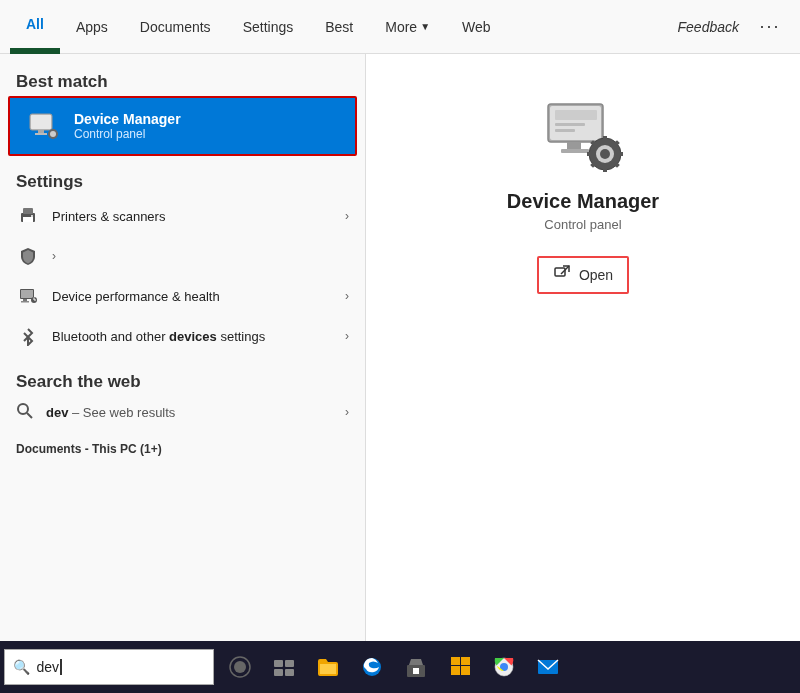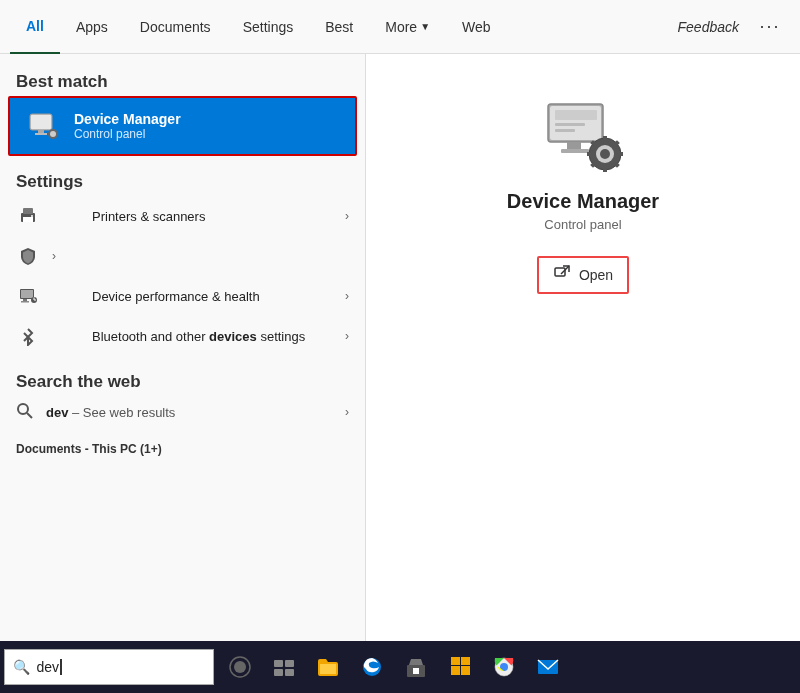--- a/index.html
+++ b/index.html
@@ -18,21 +18,21 @@
       padding: 0 16px;
       height: 54px;
       display: flex;
       align-items: center;
       cursor: pointer;
       font-size: 14px;
       color: #333;
       position: relative;
     }
     .nav-tab.active {
-      border-bottom: 2px solid #14532d;
+      border-bottom: 6px solid #14532d;
       color: #0078d7;
       font-weight: 600;
       text-align: center;
     }
     .nav-spacer { flex: 1; }
     .feedback-btn {
       font-size: 14px;
       color: #333;
       padding: 0 10px;
       cursor: pointer;
@@ -118,21 +118,20 @@
       margin-right: 12px;
       display: flex;
       align-items: center;
       justify-content: center;
       flex-shrink: 0;
     }
     .settings-item .s-label {
       font-size: 13px;
       color: #222;
       flex: 1;
-      margin-left: 40px;
     }
     .settings-item .s-label strong { font-weight: 700; }
     .settings-item .chevron {
       font-size: 12px;
       color: #666;
     }
 
     
     .web-search-item {
       display: flex;

